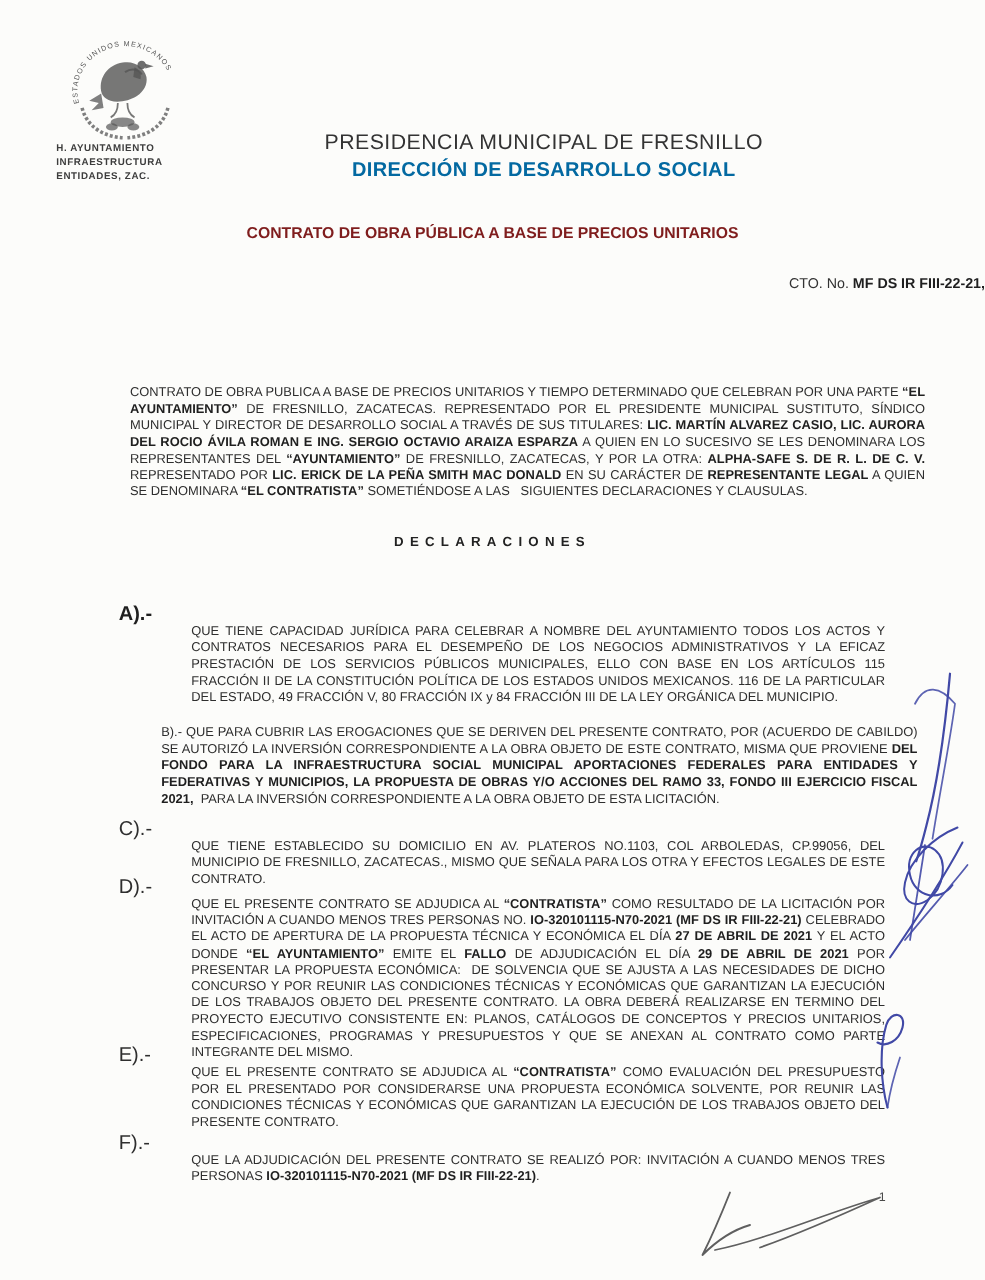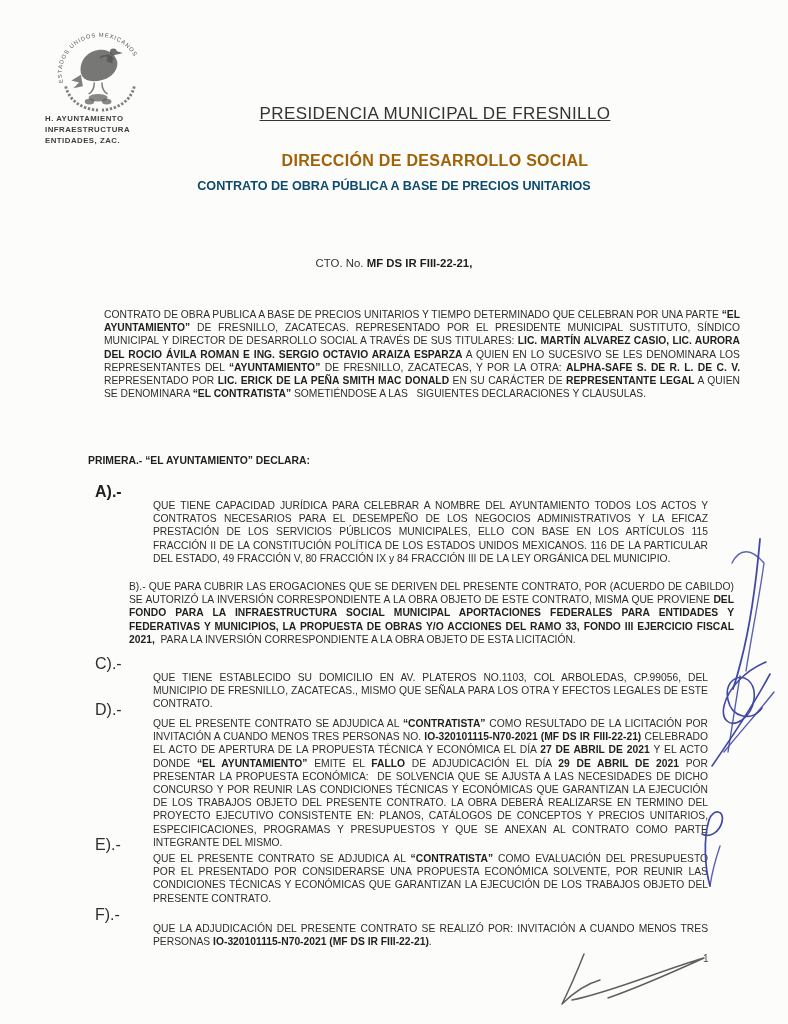--- a/index.html
+++ b/index.html
@@ -9,27 +9,27 @@
     font-family:"Liberation Sans","DejaVu Sans",sans-serif;
     color:#2e2e2e;-webkit-font-smoothing:antialiased;
   }
   .abs{position:absolute;}
   .b{font-weight:bold;color:#1f1f1f;}
   
   .seal{left:52px;top:31px;width:96px;height:82px;}
   .seal-caption{left:45px;top:114px;width:112px;
     font-size:7.8px;font-weight:bold;letter-spacing:.5px;line-height:10.8px;color:#3d3d3d;}
   .title1{left:150px;top:104px;width:570px;text-align:center;
-    font-size:17px;letter-spacing:.4px;color:#333;text-decoration:underline;}
-  .title2{left:150px;top:152px;width:570px;text-align:center;
-    font-size:16px;font-weight:bold;letter-spacing:.3px;color:#a16207;}
+    font-size:17px;letter-spacing:.4px;color:#333;}
+  .title2{left:150px;top:128px;width:570px;text-align:center;
+    font-size:16px;font-weight:bold;letter-spacing:.3px;color:#0369a1;}
   .title3{left:0;top:179px;width:788px;text-align:center;
-    font-size:12.6px;font-weight:bold;color:#0c4a6e;}
-  .cto{left:0;top:220px;width:788px;text-align:center;
-    font-size:11.4px;line-height:15.5px;color:#333;margin-top:36px;}
+    font-size:12.6px;font-weight:bold;color:#7f1d1d;}
+  .cto{left:0;top:220px;width:788px;text-align:right;
+    font-size:11.4px;line-height:15.5px;color:#333;}
   
   .body{font-size:10.3px;line-height:13.2px;text-align:justify;color:#2e2e2e;margin:16px;}
   .intro{left:88px;top:292px;width:636px;}
   .decl-title{left:0;top:428px;width:788px;text-align:center;
     font-size:10.6px;font-weight:bold;letter-spacing:5px;color:#222;}
   .primera{left:88px;top:455px;width:636px;font-weight:bold;font-size:10.4px;color:#1f1f1f;}
   .item{display:flex;left:95px;width:629px;}
   .item .lbl{flex:none;width:42px;}
   .item .txt{flex:1;text-align:justify;}
   .item-a{top:483px;}
@@ -88,21 +88,21 @@
   <div class="abs title1">PRESIDENCIA MUNICIPAL DE FRESNILLO</div>
   <div class="abs title2">DIRECCIÓN DE DESARROLLO SOCIAL</div>
   <div class="abs title3">CONTRATO DE OBRA PÚBLICA A BASE DE PRECIOS UNITARIOS</div>
 
   <div class="abs cto">
     <div><span>CTO. No. </span><span class="b">MF DS IR FIII-22-21,</span></div>
   </div>
 
   <p class="abs body intro"><span>CONTRATO DE OBRA PUBLICA A BASE DE PRECIOS UNITARIOS Y TIEMPO DETERMINADO QUE CELEBRAN POR UNA PARTE </span><span class="b">“EL AYUNTAMIENTO”</span><span> DE FRESNILLO, ZACATECAS. REPRESENTADO POR EL PRESIDENTE MUNICIPAL SUSTITUTO, SÍNDICO MUNICIPAL Y DIRECTOR DE DESARROLLO SOCIAL  A TRAVÉS DE SUS TITULARES: </span><span class="b">LIC. MARTÍN ALVAREZ CASIO, LIC. AURORA DEL ROCIO ÁVILA ROMAN E  ING. SERGIO OCTAVIO ARAIZA ESPARZA</span><span> A QUIEN EN LO SUCESIVO SE LES DENOMINARA LOS REPRESENTANTES DEL </span><span class="b">“AYUNTAMIENTO”</span><span> DE FRESNILLO, ZACATECAS, Y POR LA OTRA: </span><span class="b">ALPHA-SAFE S. DE R. L. DE C. V.</span><span> REPRESENTADO POR  </span><span class="b">LIC. ERICK DE LA PEÑA SMITH MAC DONALD</span><span> EN SU CARÁCTER DE </span><span class="b">REPRESENTANTE LEGAL</span><span> A QUIEN SE DENOMINARA </span><span class="b">“EL CONTRATISTA”</span><span> SOMETIÉNDOSE A LAS &nbsp;&nbsp;SIGUIENTES DECLARACIONES Y CLAUSULAS.</span></p>
 
-  <div class="abs primera">PRIMERA.- “EL AYUNTAMIENTO” DECLARA:</div>
+  <div class="abs decl-title">DECLARACIONES</div>
 
   <div class="abs item item-a">
     <span class="lbl lbl-bold">A).-</span>
     <span class="txt body"><span>QUE TIENE CAPACIDAD JURÍDICA PARA CELEBRAR A NOMBRE DEL AYUNTAMIENTO TODOS LOS ACTOS Y CONTRATOS NECESARIOS PARA EL DESEMPEÑO DE LOS NEGOCIOS ADMINISTRATIVOS Y LA EFICAZ PRESTACIÓN DE LOS SERVICIOS PÚBLICOS MUNICIPALES, ELLO CON BASE EN LOS ARTÍCULOS 115 FRACCIÓN II DE LA CONSTITUCIÓN POLÍTICA DE LOS ESTADOS UNIDOS MEXICANOS. 116 DE LA PARTICULAR DEL ESTADO, 49 FRACCIÓN V, 80 FRACCIÓN IX y 84 FRACCIÓN III DE LA LEY ORGÁNICA DEL MUNICIPIO.</span></span>
   </div>
 
   <p class="abs body item-b"><span>B).-</span><span><span> QUE PARA CUBRIR LAS EROGACIONES QUE SE DERIVEN DEL PRESENTE CONTRATO, POR (ACUERDO DE CABILDO) SE AUTORIZÓ LA INVERSIÓN CORRESPONDIENTE A LA OBRA OBJETO DE ESTE CONTRATO, MISMA QUE PROVIENE </span><span class="b">DEL FONDO PARA LA INFRAESTRUCTURA SOCIAL MUNICIPAL APORTACIONES FEDERALES PARA ENTIDADES Y  FEDERATIVAS Y MUNICIPIOS, LA PROPUESTA DE OBRAS Y/O ACCIONES DEL RAMO 33, FONDO III EJERCICIO FISCAL 2021,</span><span> &nbsp;PARA LA INVERSIÓN CORRESPONDIENTE A LA OBRA OBJETO DE ESTA LICITACIÓN.</span></span></p>
 
   <div class="abs item item-c">
     <span class="lbl">C).-</span>

